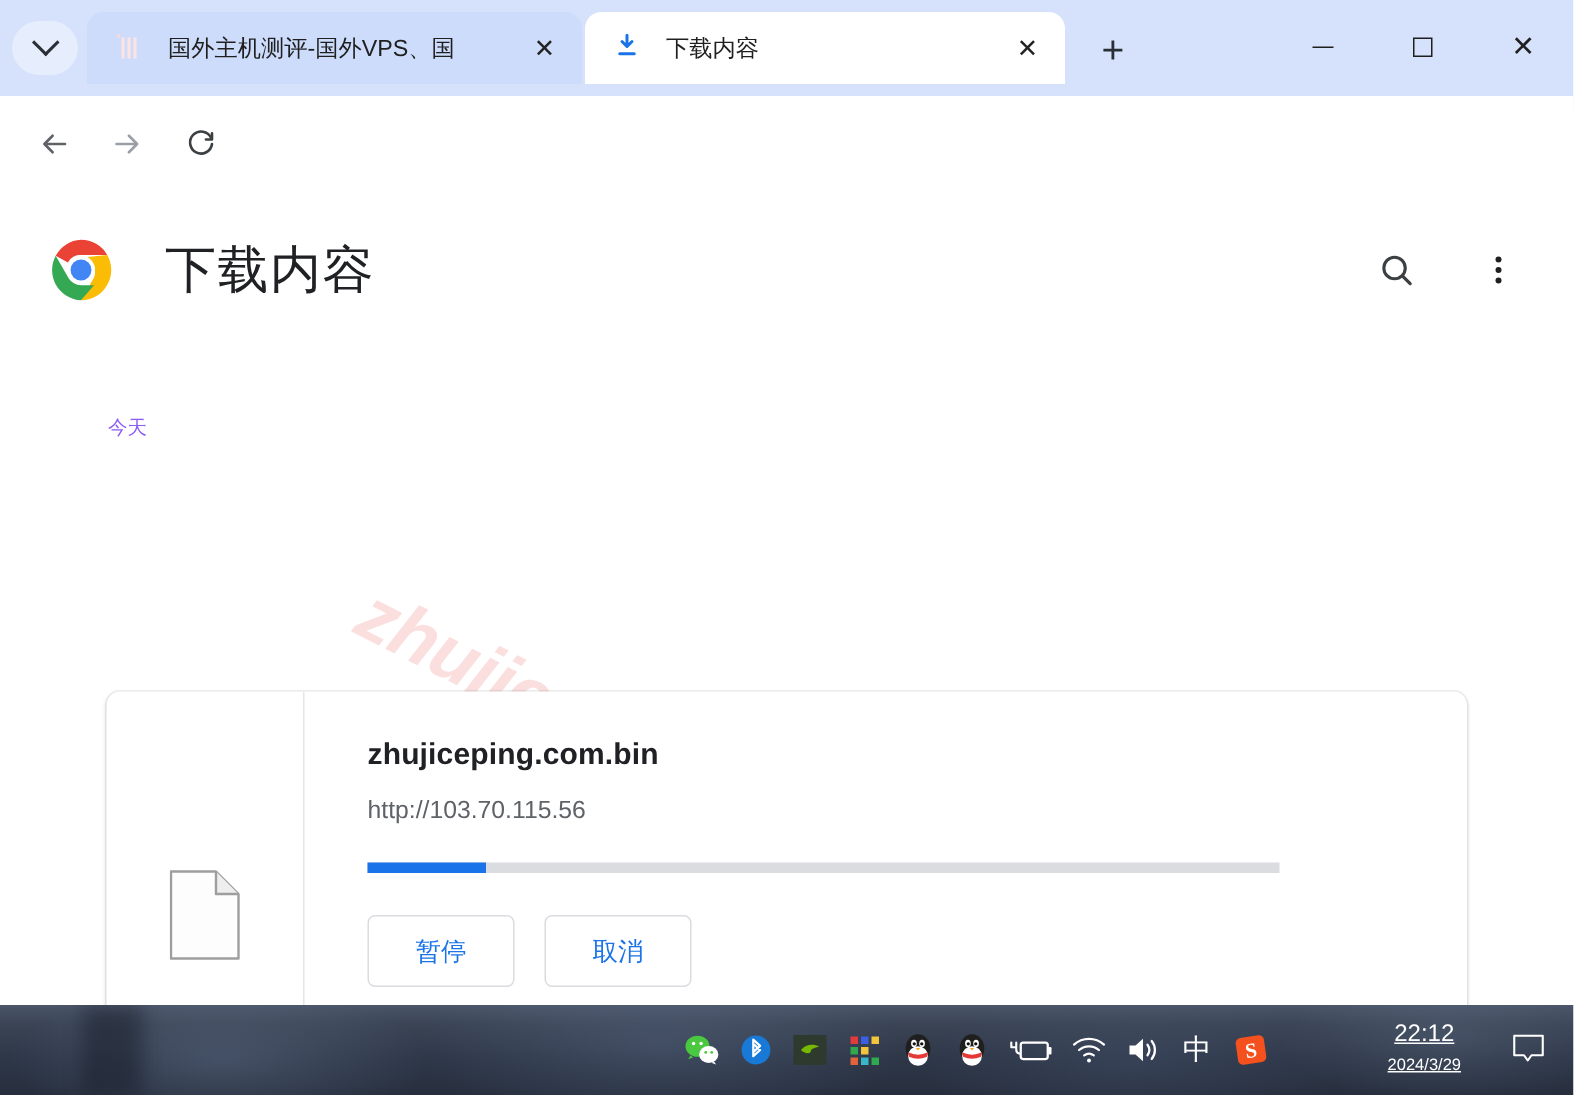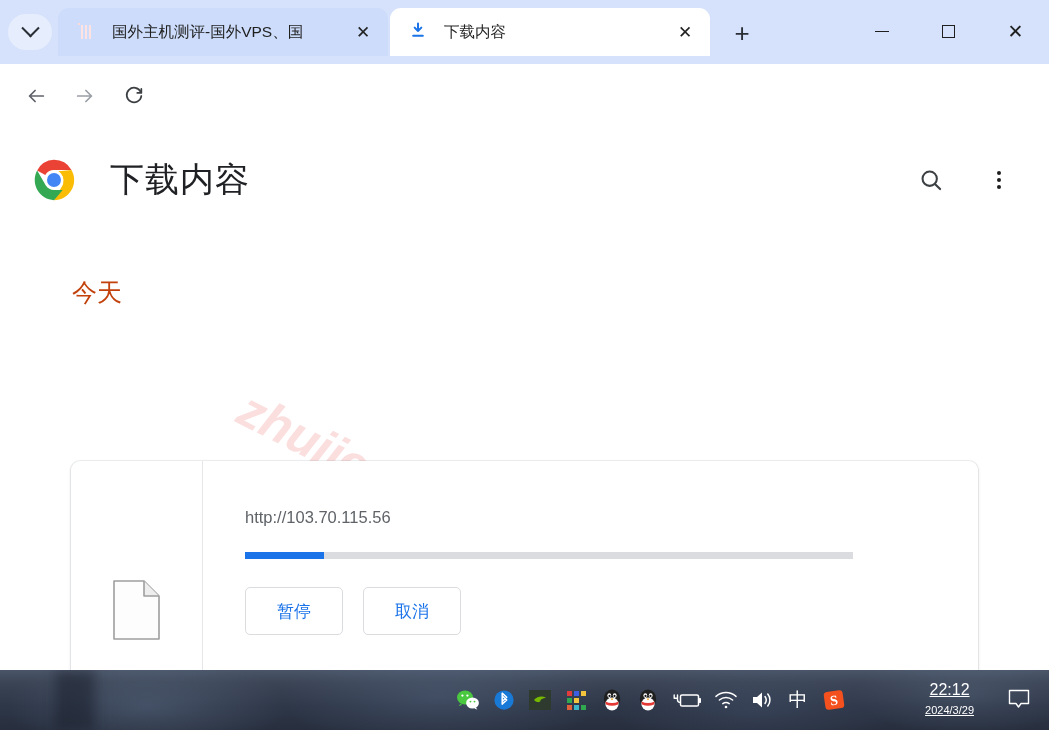--- a/index.html
+++ b/index.html
@@ -128,21 +128,21 @@
     position: absolute; left: 0; top: 0; width: 1049px; height: 104px;
     display: flex; align-items: center;
   }
   .chrome-logo-big { margin-left: 32px; width: 44px; height: 44px; flex: 0 0 auto; }
   .page-title { margin-left: 34px; font-size: 34px; color: #202124; font-weight: 400; letter-spacing: 1px; }
   .header-actions { position: absolute; right: 28px; top: 30px; display: flex; align-items: center; gap: 24px; }
   .hicon { width: 44px; height: 44px; border-radius: 22px; display: flex; align-items: center; justify-content: center; cursor: pointer; }
 
   .section-date {
     position: absolute; left: 72px; top: 148px;
-    font-size: 25px; color: #c2410c;
+    font-size: 13px; color: #8b5cf6;
   }
 
   .card {
     position: absolute; left: 71px; top: 333px; width: 907px; height: 298px;
     background: #ffffff; border-radius: 9px;
     box-shadow: 0 1px 3px rgba(60,64,67,.22), 0 0 0 1px rgba(60,64,67,.07);
     display: flex;
   }
   .card-icon-col {
     width: 132px; flex: 0 0 auto; border-right: 1px solid #e4e6e9;
@@ -369,20 +369,21 @@
     <div class="section-date">今天</div>
 
     <div class="card">
       <div class="card-icon-col">
         <svg class="file-icon" viewBox="0 0 47 60">
           <path d="M1 1h30l15 15v43H1z" fill="#fdfdfd" stroke="#9e9e9e" stroke-width="1.6" stroke-linejoin="round"></path>
           <path d="M31 1v15h15" fill="#eeeeee" stroke="#9e9e9e" stroke-width="1.6" stroke-linejoin="round"></path>
         </svg>
       </div>
       <div class="card-body">
+        <div class="file-name">zhujiceping.com.bin</div>
         <div class="file-url">http://103.70.115.56</div>
 
         <div class="progress-track">
           <div class="progress-fill" id="progress-fill" style="width: 13%; background: rgb(26, 115, 232);"></div>
         </div>
 
         <div class="btn-row">
           <button class="mbtn">暂停</button>
           <button class="mbtn">取消</button>
         </div>

